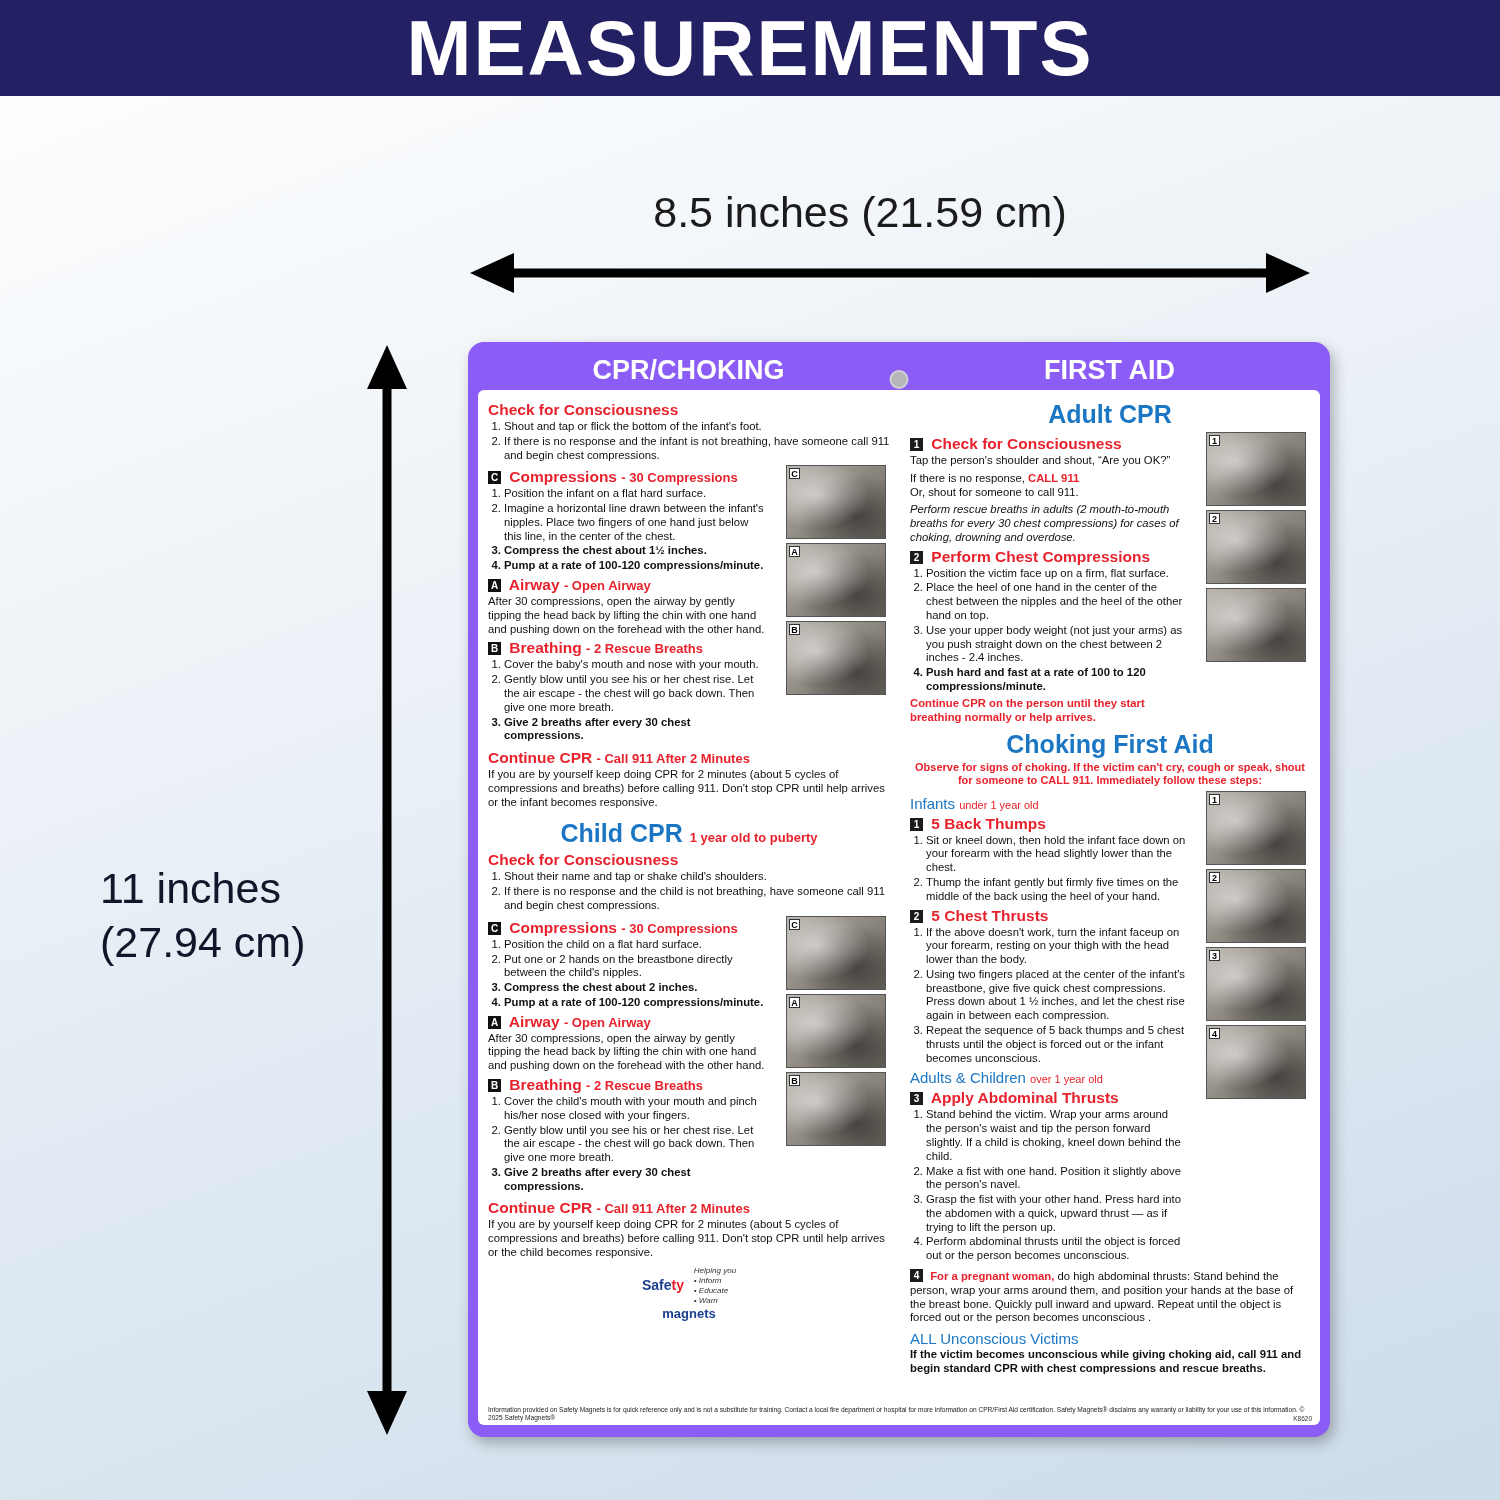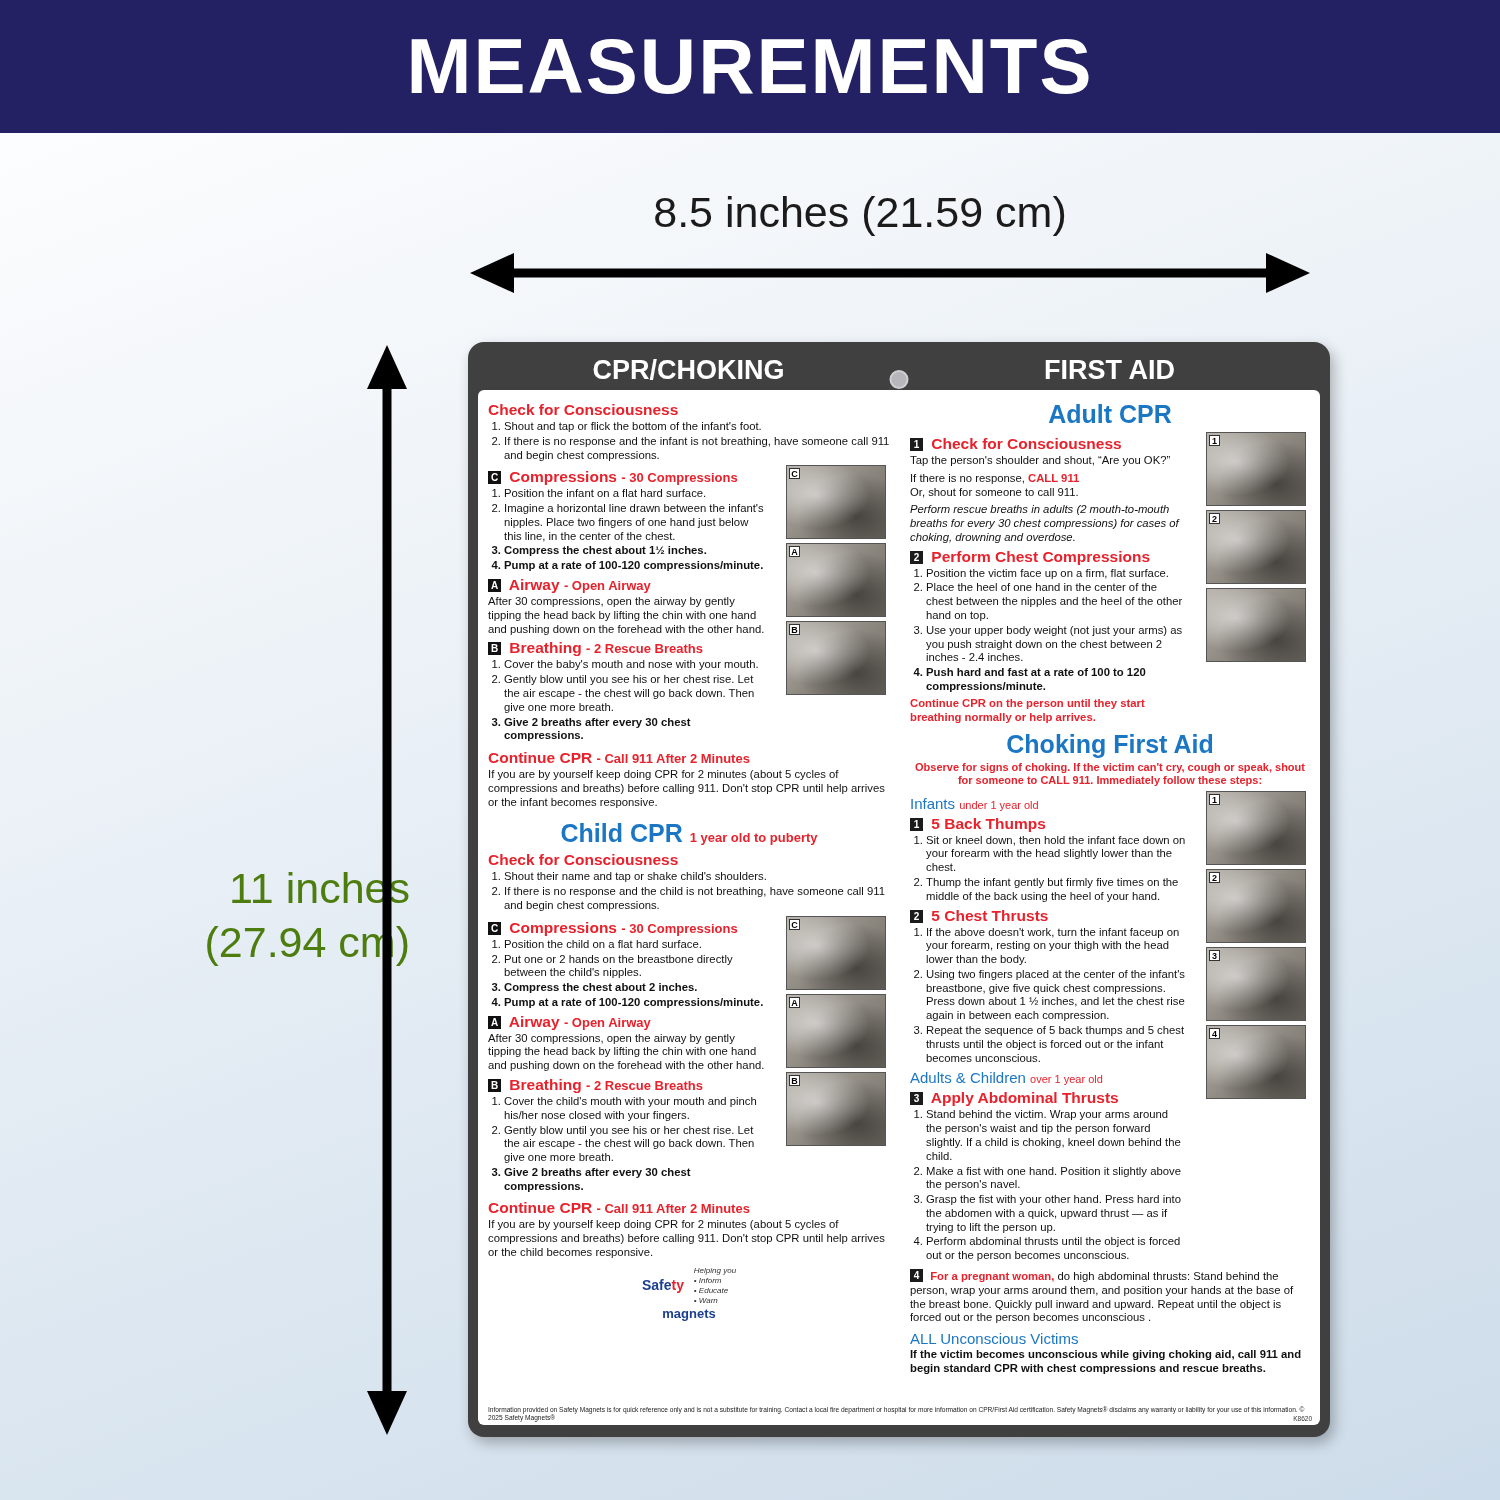--- a/index.html
+++ b/index.html
@@ -5,43 +5,43 @@
   * { box-sizing: border-box; }
   html, body { margin:0; padding:0; }
   body {
     width:1500px; height:1500px;
     font-family: "Liberation Sans", sans-serif;
     background: linear-gradient(160deg,#ffffff 0%, #eef3f8 35%, #dbe6f0 70%, #cddcea 100%);
     position:relative; overflow:hidden;
   }
   
   .banner {
-    position:absolute; left:0; top:0; width:1500px; height:133px;
+    position:absolute; left:0; top:0; width:1500px; height:96px;
     background:#232063; display:flex; align-items:center; justify-content:center;
   }
   .banner h1 {
     margin:0; color:#ffffff; font-size:78px; font-weight:bold;
     letter-spacing:2px; font-family:"Liberation Sans", sans-serif;
   }
   
   .width-label {
     position:absolute; left:560px; top:188px; width:600px; text-align:center;
     font-size:43px; color:#1b1b1b;
   }
   .height-label {
-    position:absolute; left:100px; top:862px; width:310px; text-align:right;
-    font-size:43px; color:#4d7c0f; line-height:1.25;
+    position:absolute; left:100px; top:862px; width:310px; text-align:left;
+    font-size:43px; color:#0f172a; line-height:1.25;
   }
   
   .harrow { position:absolute; left:470px; top:253px; width:840px; height:40px; }
   .varrow { position:absolute; left:365px; top:345px; width:44px; height:1090px; }
   
   .poster {
     position:absolute; left:468px; top:342px; width:862px; height:1095px;
-    background:#404040; border-radius:16px;
+    background:#8b5cf6; border-radius:16px;
     box-shadow:4px 6px 14px rgba(0,0,0,.28);
     padding:8px 10px 10px 10px;
   }
   .poster-title-row {
     height:40px; display:flex; align-items:center; position:relative;
     color:#fff; font-weight:bold; font-size:27px;
   }
   .poster-title-row .t-left { flex:1; text-align:center; }
   .poster-title-row .t-right { flex:1; text-align:center; }
   .hole {

